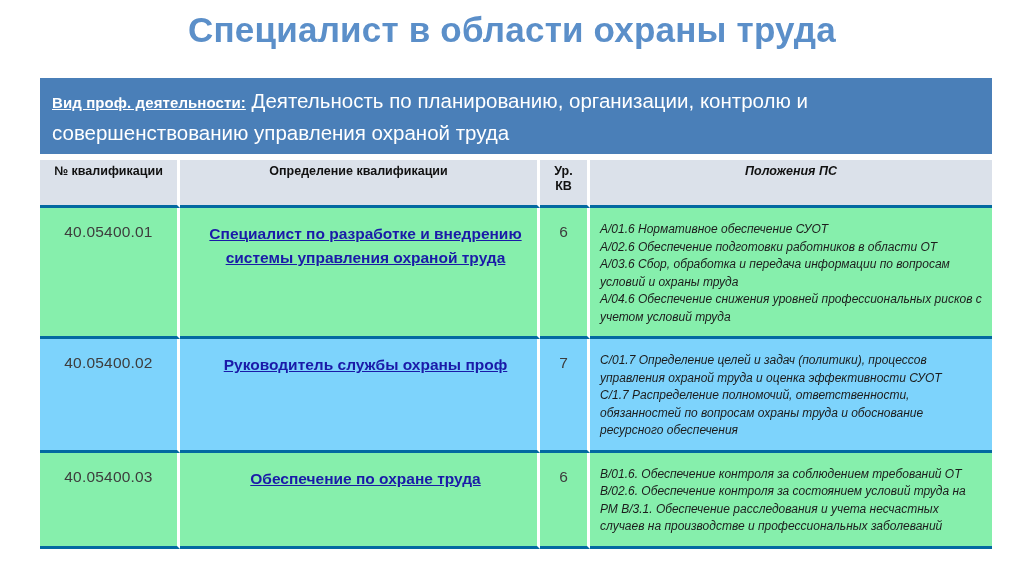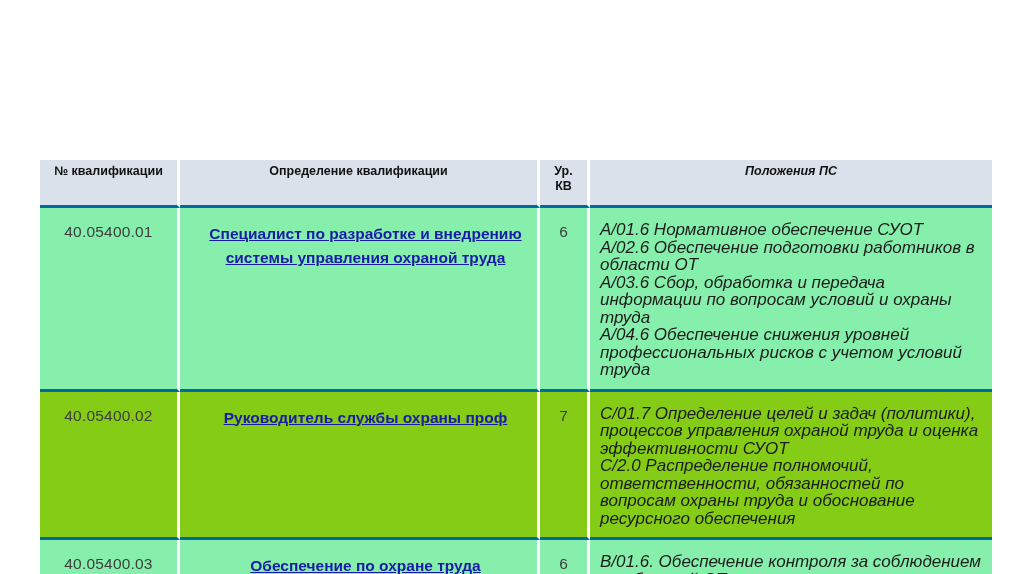--- a/index.html
+++ b/index.html
@@ -95,21 +95,21 @@
     font-size: 12.5px;
     font-weight: bold;
     text-align: center;
     vertical-align: middle;
     height: 48px;
     padding: 4px 6px;
     line-height: 15px;
   }
 
   tbody tr.row-a > td { background: #86efac; }
-  tbody tr.row-b > td { background: #84cc16; }
+  tbody tr.row-b > td { background: #7dd3fc; }
 
   tbody td { padding: 14px 8px 10px 8px; }
 
   td.cell-num {
     text-align: center;
     font-size: 15.5px;
     color: #3d3d3d;
     letter-spacing: 0.2px;
     padding-top: 15px;
   }
@@ -127,39 +127,46 @@
     line-height: 24px;
     cursor: pointer;
   }
   td.cell-lvl {
     text-align: center;
     font-size: 15.5px;
     color: #3d3d3d;
     padding-top: 15px;
   }
   td.cell-prov {
-    font-size: 17px;
+    font-size: 12px;
     color: #1c1c1c;
     line-height: 17.5px;
     padding-left: 10px;
     padding-right: 10px;
     padding-top: 13px;
     text-align: left;
   }
 
   tbody tr.r1 > td { height: 124px; }
   tbody tr.r2 > td { height: 108px; }
   tbody tr.r3 > td { height: 84px; }
 </style>
 </head>
 <body>
 
 <div class="slide">
 
-
+  <div class="slide-title">Специалист в области охраны труда</div>
+
+  <div class="activity-band">
+    <div class="activity-text">
+      <span class="activity-label">Вид проф. деятельности:</span>
+      <span>Деятельность по планированию, организации, контролю и совершенствованию управления охраной труда</span>
+    </div>
+  </div>
 
   <table class="qual-table">
     <colgroup>
       <col class="c-num">
         <col class="c-name">
         <col class="c-lvl">
         <col class="c-prov">
     </colgroup>
     <thead>
       <tr>
@@ -184,21 +191,21 @@
 A/03.6 Сбор, обработка и передача информации по вопросам условий и охраны труда
 A/04.6 Обеспечение снижения уровней профессиональных рисков с учетом условий труда</td>
       </tr>
       <tr class="row-b r2">
         <td class="cell-num">40.05400.02</td>
         <td class="cell-name">
           <span class="qual-link">Руководитель службы охраны проф</span>
         </td>
         <td class="cell-lvl">7</td>
         <td class="cell-prov" style="white-space: pre-line;">C/01.7 Определение целей и задач (политики), процессов управления охраной труда и оценка эффективности СУОТ
-C/2.0 Распределение полномочий, ответственности, обязанностей по вопросам охраны труда и обоснование ресурсного обеспечения</td>
+C/1.7 Распределение полномочий, ответственности, обязанностей по вопросам охраны труда и обоснование ресурсного обеспечения</td>
       </tr>
       <tr class="row-a r3">
         <td class="cell-num">40.05400.03</td>
         <td class="cell-name">
           <span class="qual-link">Обеспечение по охране труда</span>
         </td>
         <td class="cell-lvl">6</td>
         <td class="cell-prov" style="white-space: pre-line;">B/01.6. Обеспечение контроля за соблюдением требований ОТ
 B/02.6. Обеспечение контроля за состоянием условий труда на РМ B/3.1. Обеспечение расследования и учета несчастных случаев на производстве и профессиональных заболеваний</td>
       </tr>

